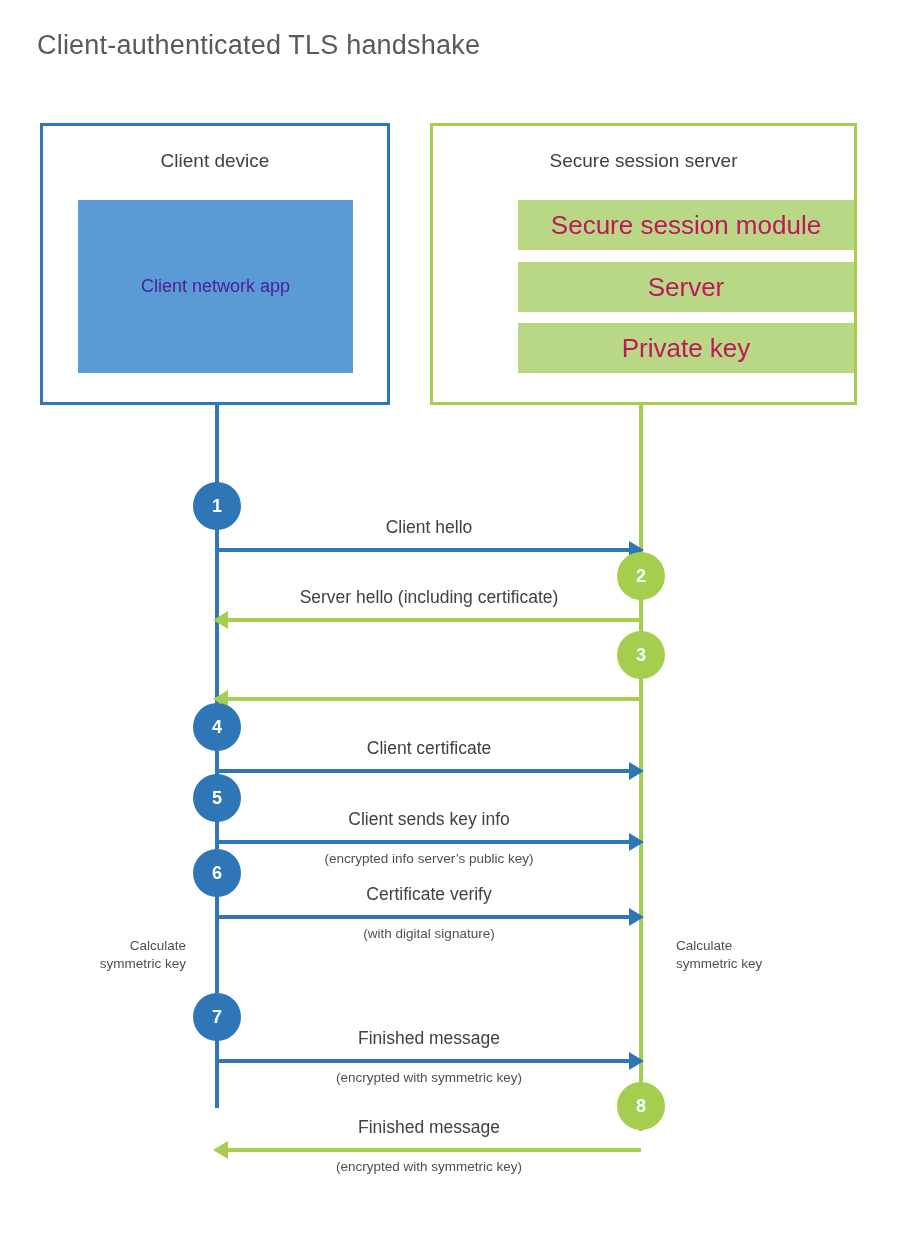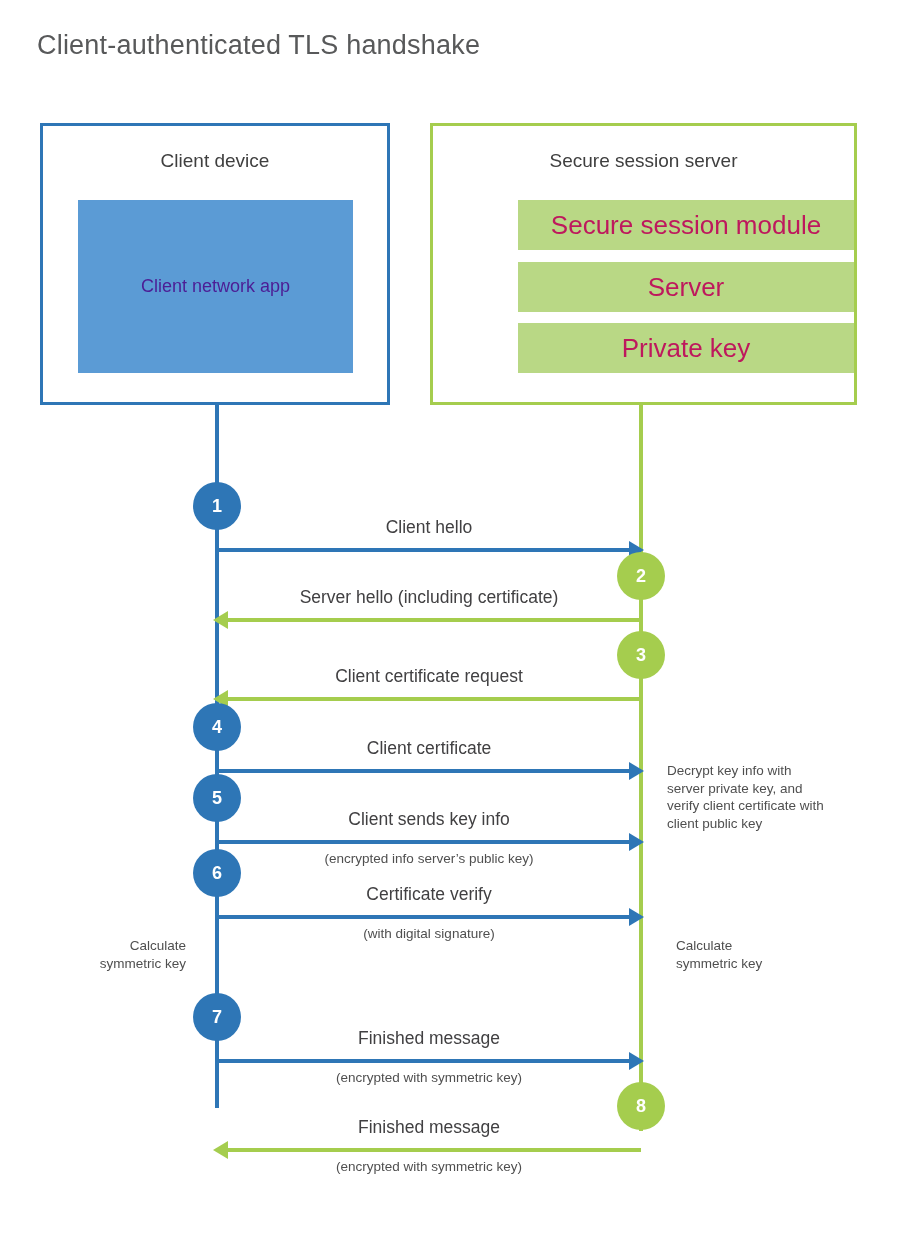--- a/index.html
+++ b/index.html
@@ -90,21 +90,20 @@
     <div class="lbl">Client hello</div>
     <div class="line"></div>
     <div class="head"></div>
   </div>
   <div class="msg to-client r2">
     <div class="lbl">Server hello (including certificate)</div>
     <div class="line"></div>
     <div class="head"></div>
   </div>
   <div class="msg to-client r3">
-    <div class="lbl">Client certificate request</div>
     <div class="line"></div>
     <div class="head"></div>
   </div>
   <div class="msg to-server r4">
     <div class="lbl">Client certificate</div>
     <div class="line"></div>
     <div class="head"></div>
   </div>
   <div class="msg to-server r5">
     <div class="lbl">Client sends key info</div>
@@ -133,17 +132,16 @@
 
   <div class="badge blue b1">1</div>
   <div class="badge green b2">2</div>
   <div class="badge green b3">3</div>
   <div class="badge blue b4">4</div>
   <div class="badge blue b5">5</div>
   <div class="badge blue b6">6</div>
   <div class="badge blue b7">7</div>
   <div class="badge green b8">8</div>
 
-  <div class="note decrypt">Decrypt key info with server private key, and verify client certificate with client public key</div>
   <div class="note calc-left">Calculate symmetric key</div>
   <div class="note calc-right">Calculate symmetric key</div>
 
 </div>
 
 </body></html>

